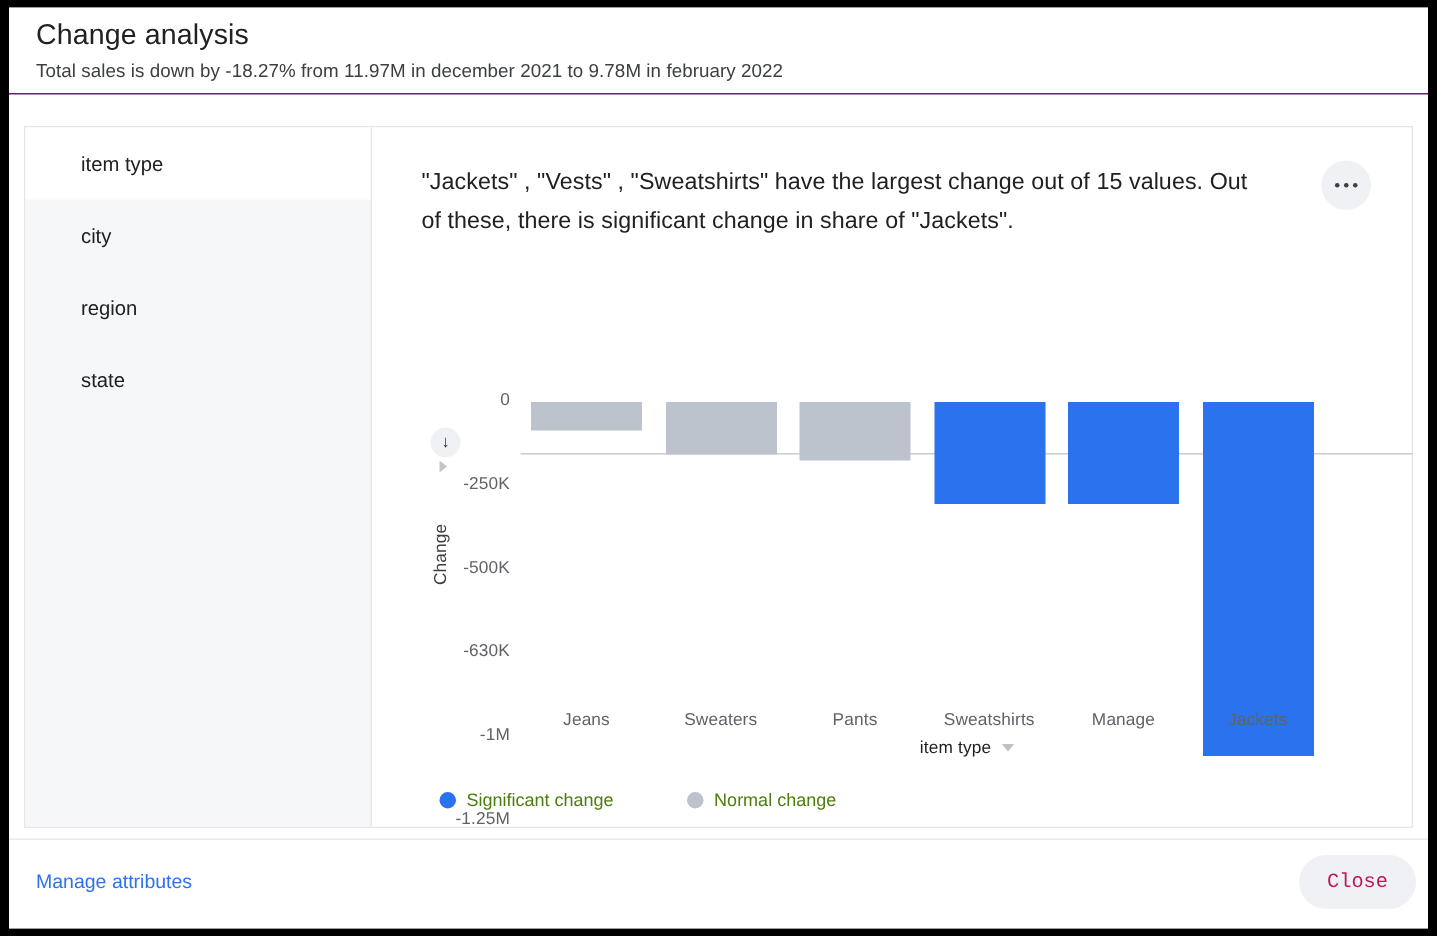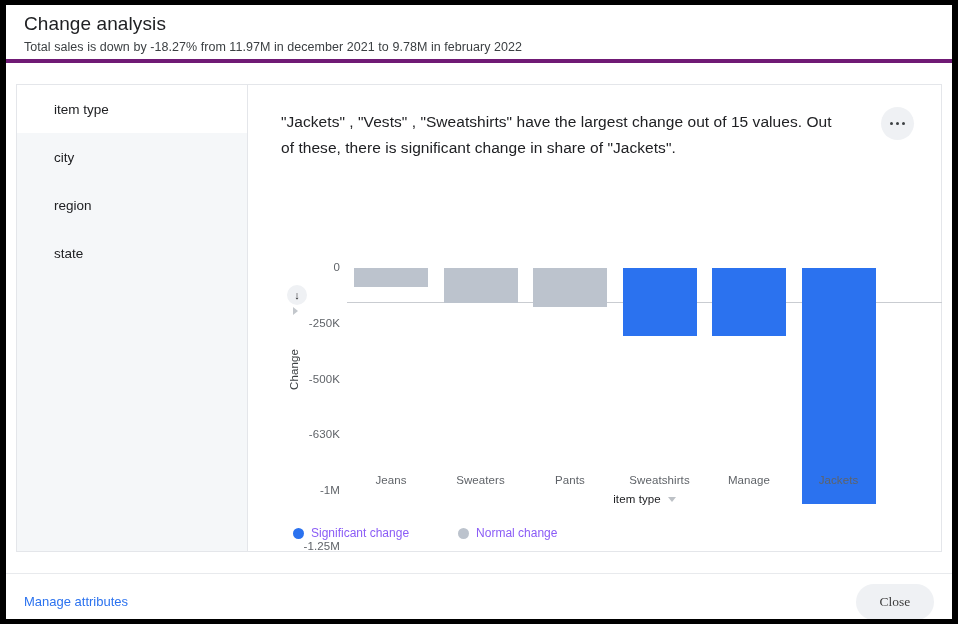--- a/index.html
+++ b/index.html
@@ -30,21 +30,21 @@
     box-sizing: border-box;
     overflow: hidden;
   }
 
   
   .dlg-header {
     position: absolute;
     left: 0; top: 0;
     width: 946px;
     height: 58px;
-    border-bottom: 4px solid #701a75;
+    border-bottom: 1px solid #701a75;
     box-sizing: border-box;
     background: #ffffff;
   }
   .dlg-title {
     position: absolute;
     left: 18px;
     top: 8px;
     font-size: 19px;
     color: #202124;
     letter-spacing: 0.1px;
@@ -248,62 +248,62 @@
     top: 441px;
     display: flex;
     gap: 49px;
     align-items: center;
   }
   .legend-item {
     display: flex;
     align-items: center;
     gap: 7px;
     font-size: 12px;
-    color: #8b5cf6;
+    color: #4d7c0f;
     cursor: pointer;
   }
   .legend-dot {
     width: 11px;
     height: 11px;
     border-radius: 50%;
     display: block;
   }
 
   
   .dlg-footer {
     position: absolute;
     left: 0;
     bottom: 0;
     width: 946px;
-    height: 46px;
+    height: 60px;
     border-top: 1px solid #e8eaed;
     box-sizing: border-box;
     background: #ffffff;
   }
   .manage-link {
     position: absolute;
     left: 18px;
     top: 20px;
     font-size: 13px;
     color: #2b72ef;
     text-decoration: none;
     cursor: pointer;
   }
   .close-btn {
     position: absolute;
-    right: 18px;
+    right: 8px;
     top: 10px;
     width: 78px;
     height: 36px;
     border-radius: 18px;
     background: #eff1f4;
     border: none;
-    font-family: Liberation Serif, serif;
+    font-family: Liberation Mono, monospace;
     font-size: 13.5px;
-    color: #404040;
+    color: #be185d;
     cursor: pointer;
   }
 </style>
 </head>
 <body>
 
 <div id="app">
   <div class="dialog">
 
     <div class="dlg-header">

